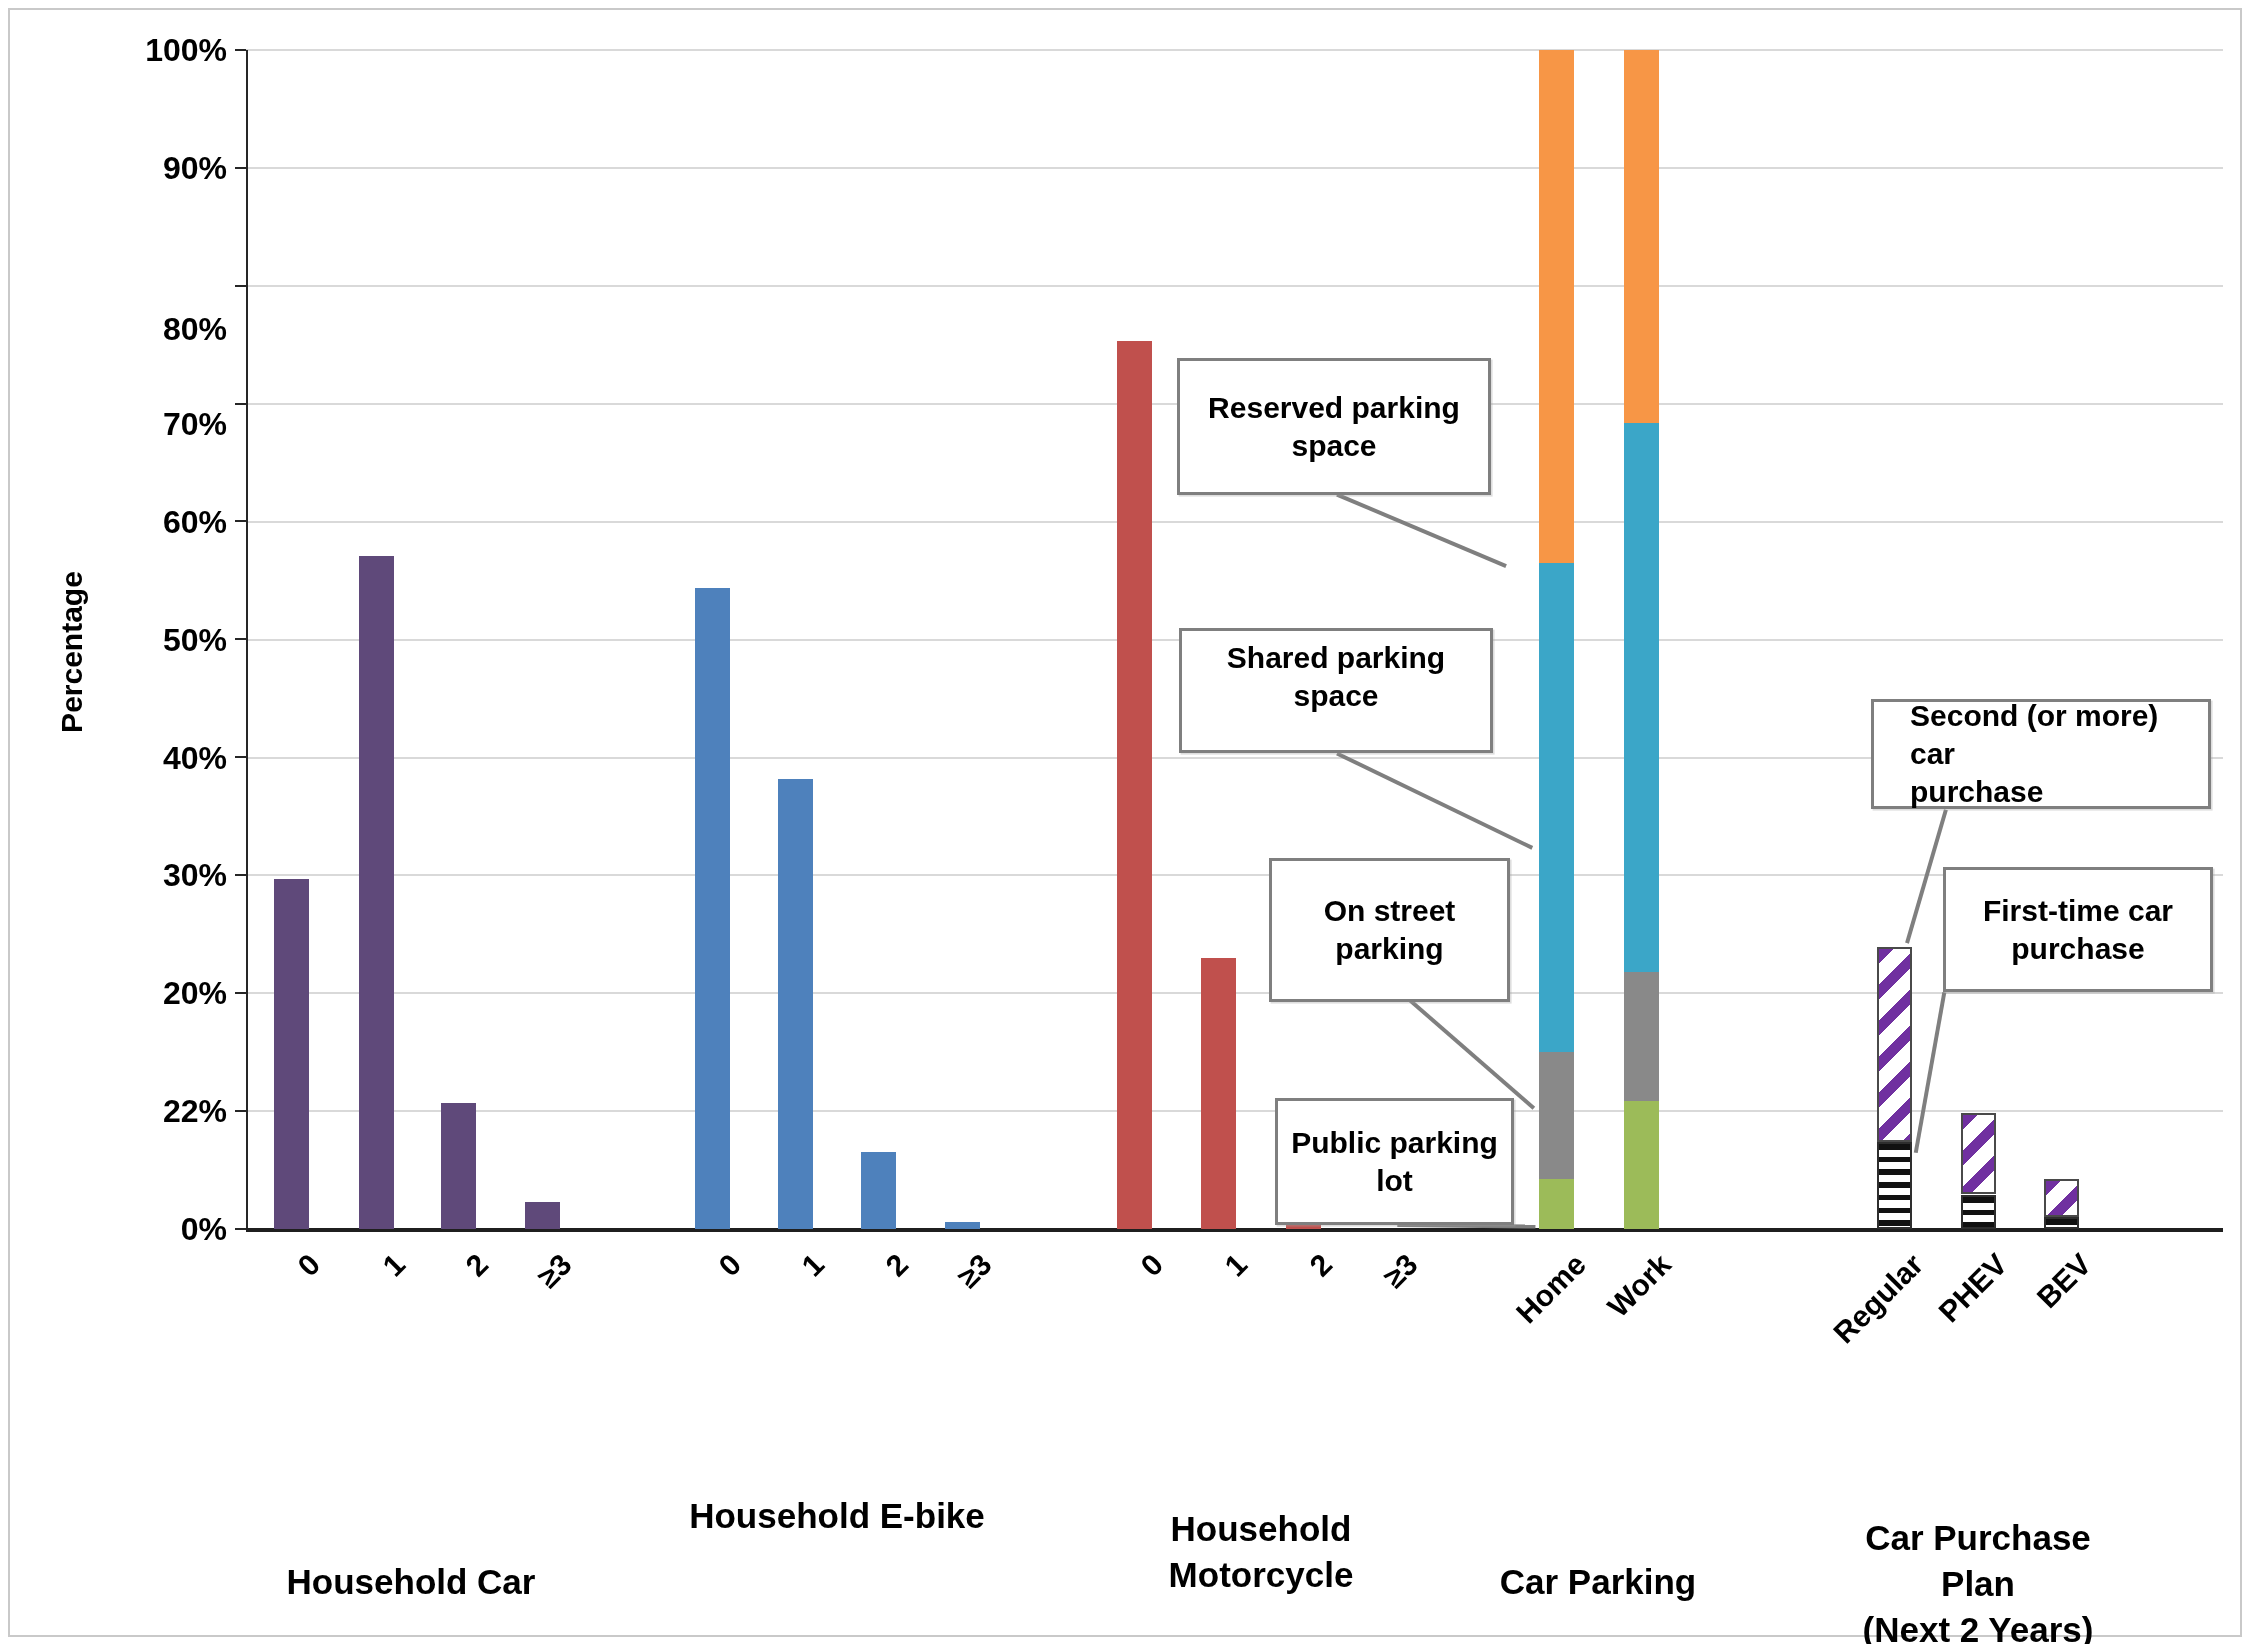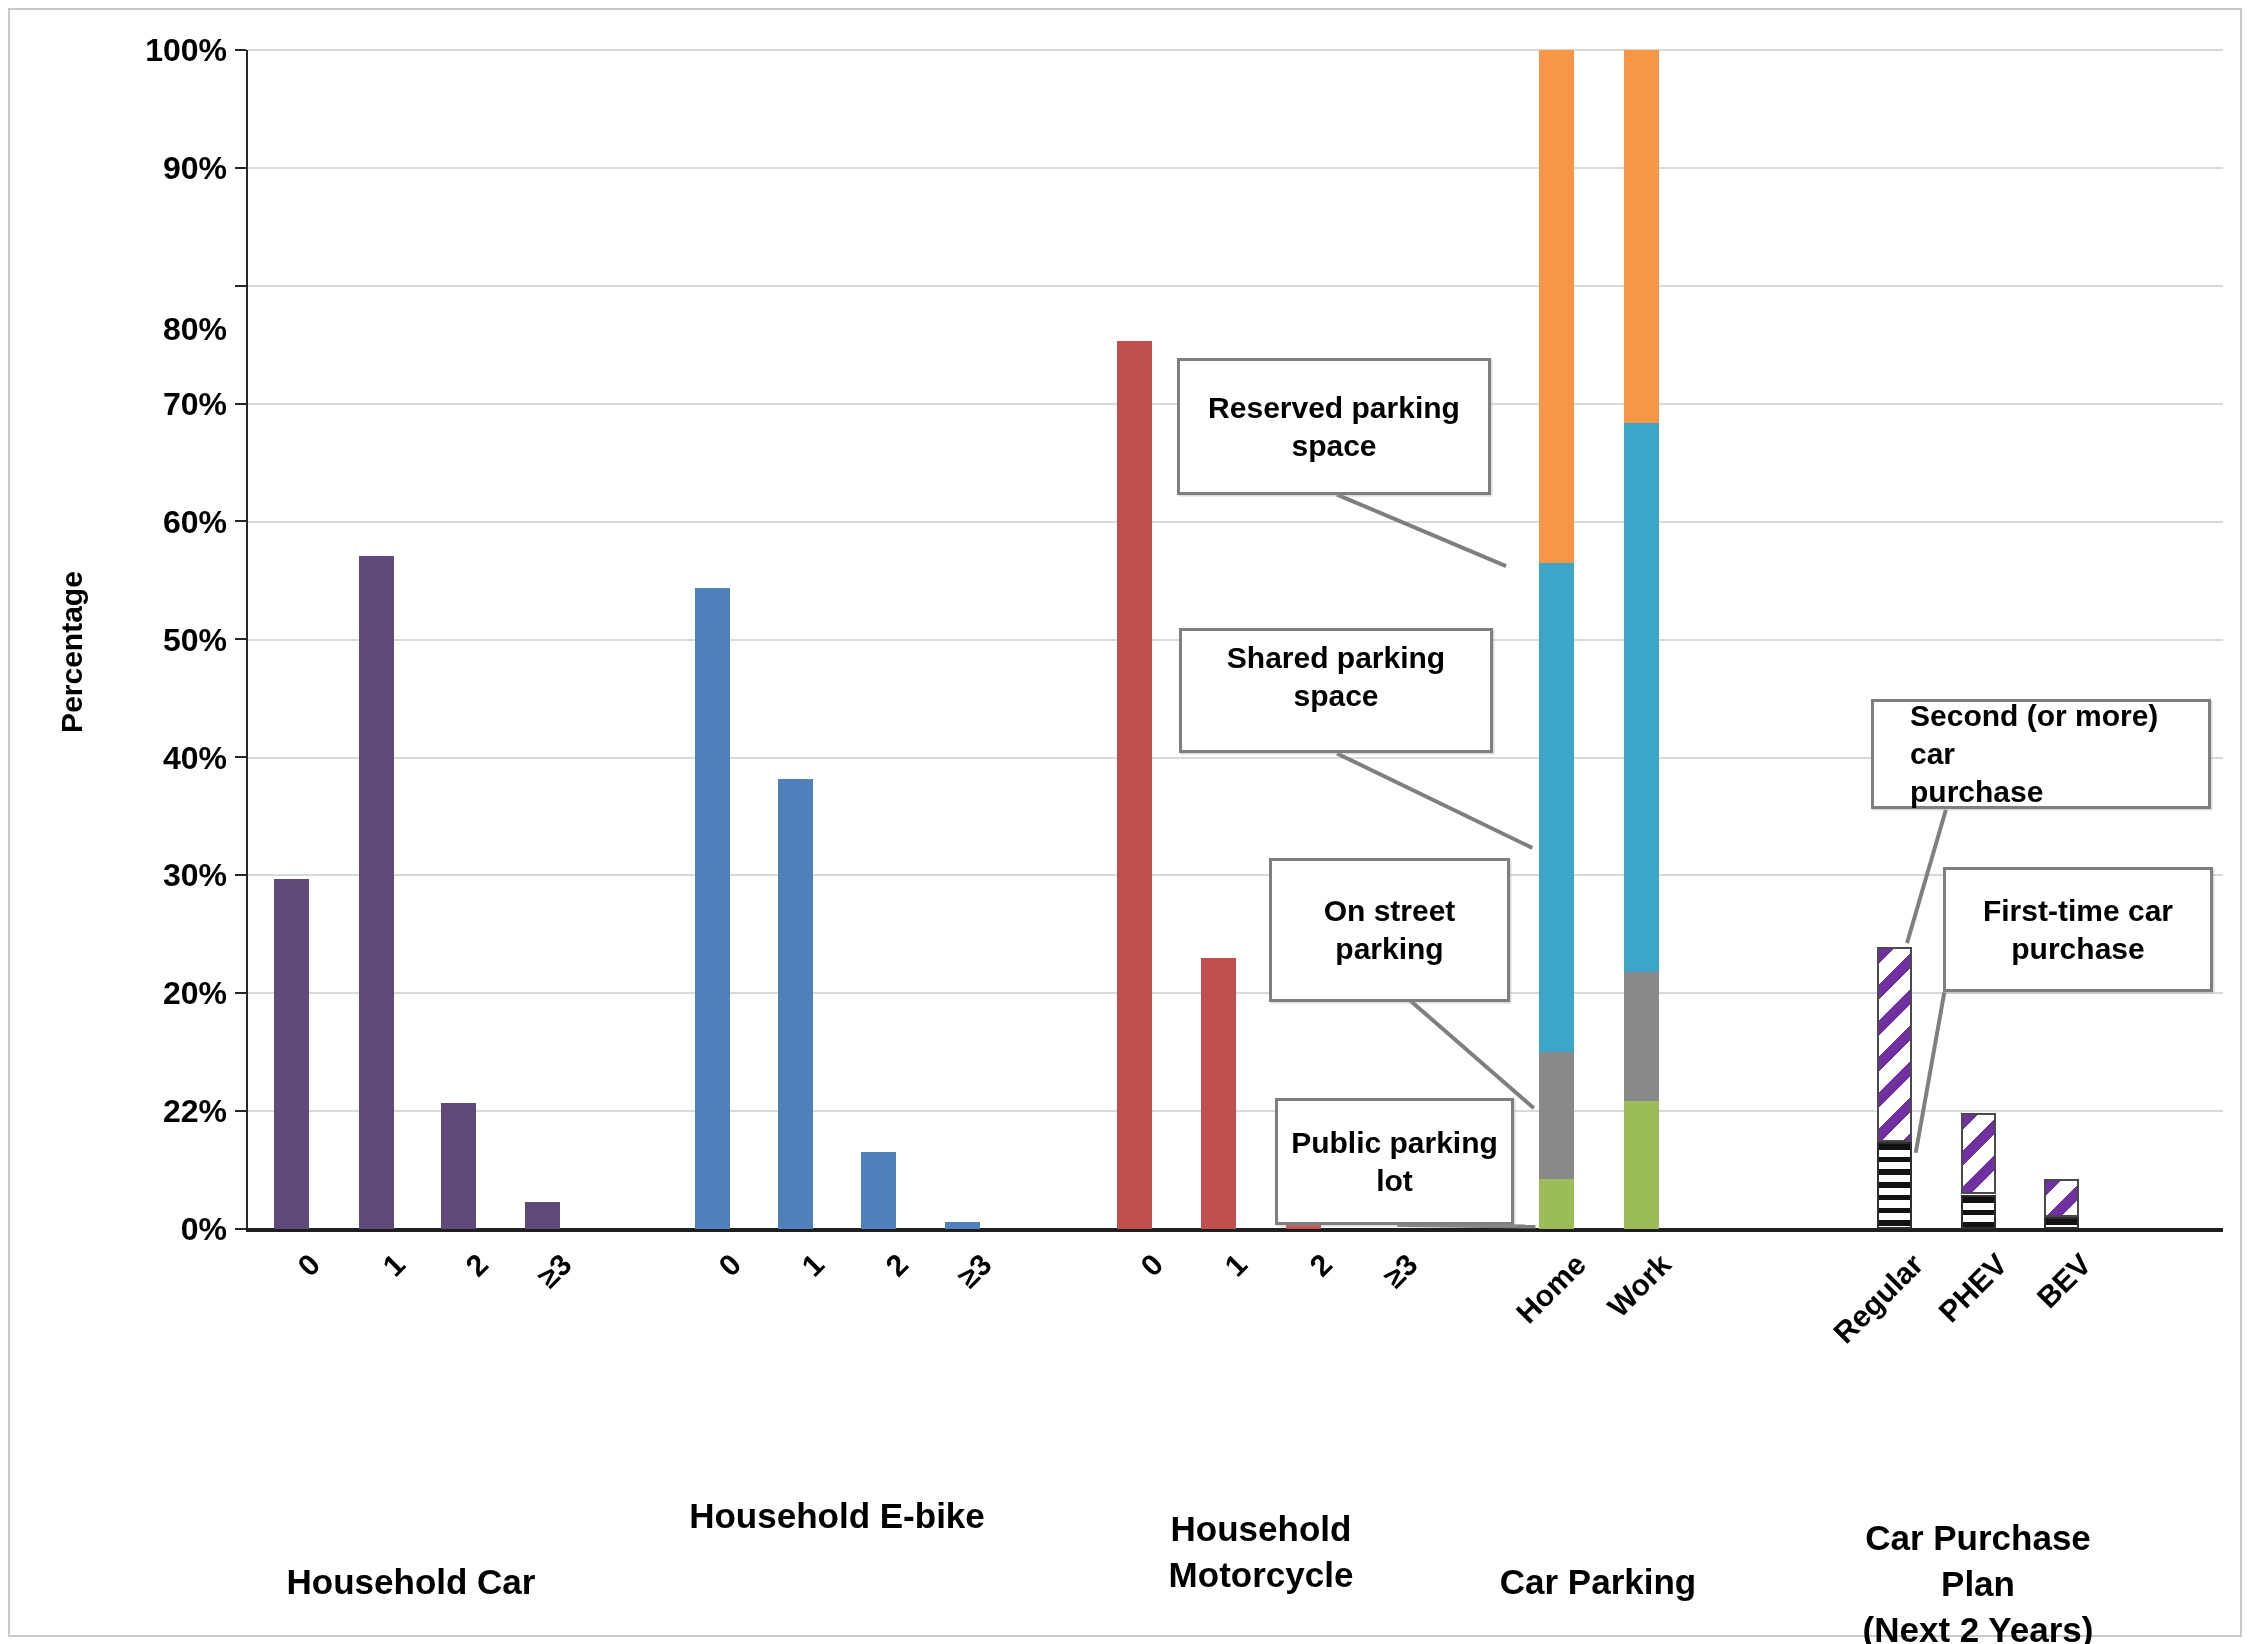--- a/index.html
+++ b/index.html
@@ -44,21 +44,21 @@
     <div class="y-tick-label" style="left: 108px; top: 977px;">20%</div>
     <div class="y-tick" style="left: 235px; top: 874px;"></div>
     <div class="y-tick-label" style="left: 108px; top: 859px;">30%</div>
     <div class="y-tick" style="left: 235px; top: 756px;"></div>
     <div class="y-tick-label" style="left: 108px; top: 742px;">40%</div>
     <div class="y-tick" style="left: 235px; top: 638px;"></div>
     <div class="y-tick-label" style="left: 108px; top: 624px;">50%</div>
     <div class="y-tick" style="left: 235px; top: 520px;"></div>
     <div class="y-tick-label" style="left: 108px; top: 506px;">60%</div>
     <div class="y-tick" style="left: 235px; top: 403px;"></div>
-    <div class="y-tick-label" style="left: 108px; top: 388px;">70%</div>
+    <div class="y-tick-label" style="left: 108px; top: 408px;">70%</div>
     <div class="y-tick" style="left: 235px; top: 285px;"></div>
     <div class="y-tick-label" style="left: 108px; top: 270px; margin-top: 43px;">80%</div>
     <div class="y-tick" style="left: 235px; top: 167px;"></div>
     <div class="y-tick-label" style="left: 108px; top: 152px;">90%</div>
     <div class="y-tick" style="left: 235px; top: 49px;"></div>
     <div class="y-tick-label" style="left: 108px; top: 34px;">100%</div>
     <div class="y-axis" style="left: 246px; top: 50px; height: 1179px;"></div>
     <div class="x-axis" style="left: 246px; top: 1228px; width: 1977px;"></div>
     <div class="bar-seg" title="Household Car: 29.7%" style="left: 274px; top: 879px; width: 35px; height: 350px; background: rgb(95, 73, 122);"></div>
     <div class="x-tick-label" style="right: 1946px; top: 1248px;">0</div>

